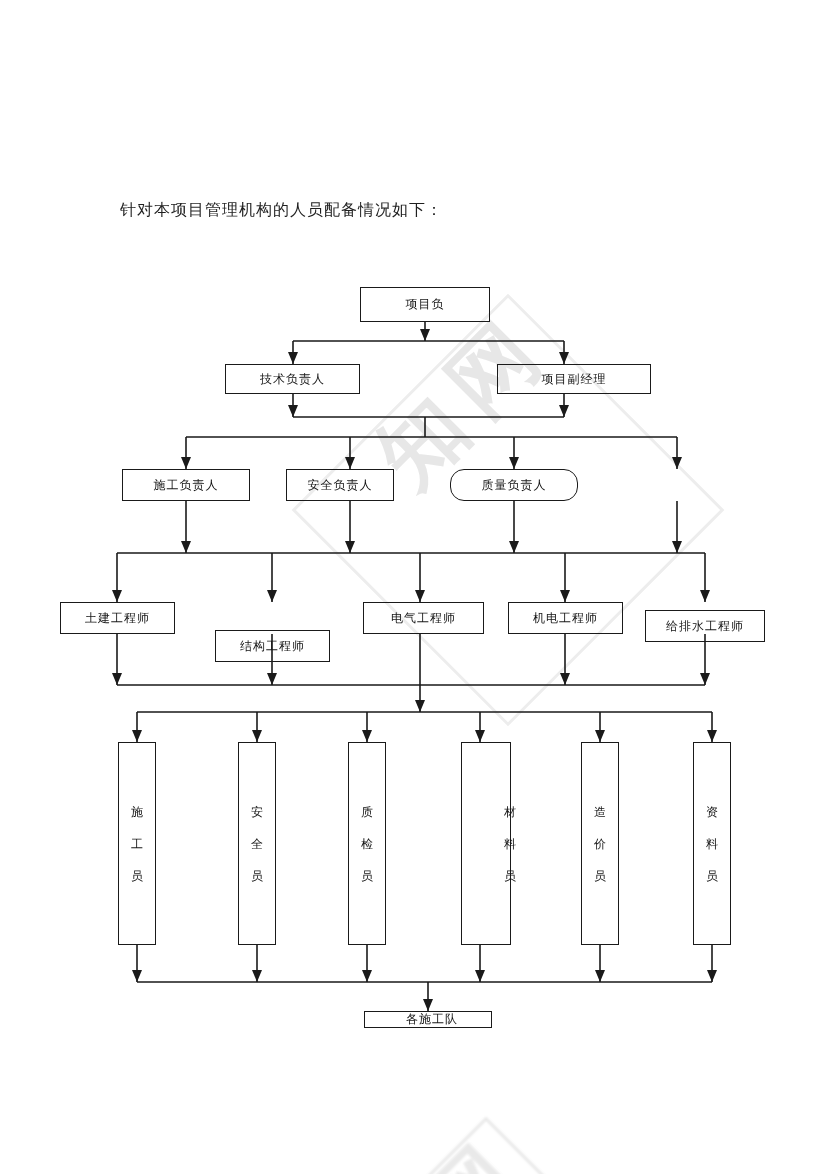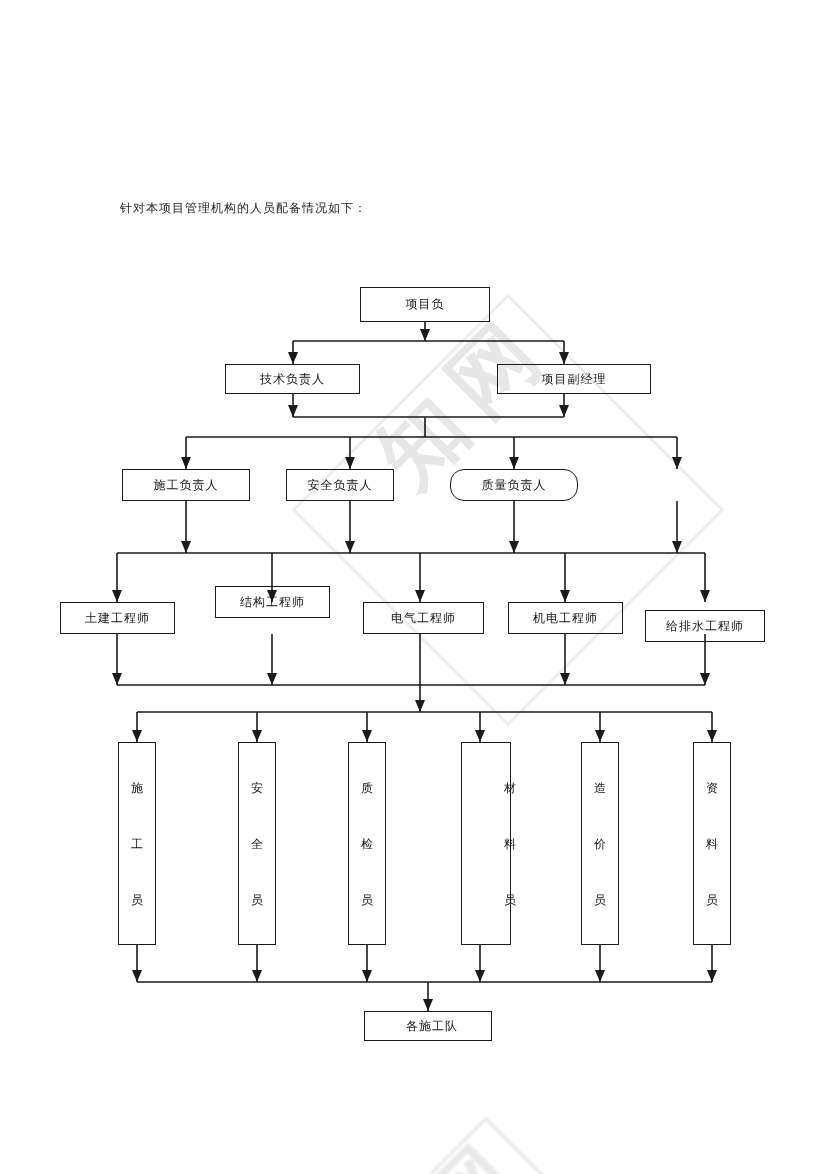--- a/index.html
+++ b/index.html
@@ -7,21 +7,21 @@
     position:relative;
     width:830px;height:1174px;
     background:#ffffff;
     overflow:hidden;
     font-family:"Liberation Sans","DejaVu Sans",sans-serif;
     color:#1a1a1a;
   }
   .doc-title{
     position:absolute;
     left:120px;top:200px;
-    font-size:12px;
+    font-size:16px;
     letter-spacing:1px;
     color:#1f1f1f;
     white-space:nowrap;
   }
   
   .stamp{
     position:absolute;
     border:3px solid #ededed;
     transform:rotate(-45deg);
     z-index:0;
@@ -53,21 +53,21 @@
     white-space:nowrap;
   }
   .vbox{
     width:38px;height:203px;
     top:742px;
     letter-spacing:0;
   }
   .vbox .vtext{
     display:block;
     width:1.05em;
-    line-height:56px;
+    line-height:32px;
     text-align:center;
     white-space:normal;
     word-break:break-all;
   }
   .connectors{
     position:absolute;left:0;top:0;
     z-index:1;
   }
 </style>
 </head>
@@ -146,21 +146,21 @@
   <div class="obox" style="left:360px;top:287px;width:130px;height:35px;">项目负</div>
 
   <div class="obox" style="left:225px;top:364px;width:135px;height:30px;">技术负责人</div>
   <div class="obox" style="left:497px;top:364px;width:154px;height:30px;font-family:Liberation Mono, monospace;">项目副经理</div>
 
   <div class="obox" style="left:122px;top:469px;width:128px;height:32px;">施工负责人</div>
   <div class="obox" style="left:286px;top:469px;width:108px;height:32px;">安全负责人</div>
   <div class="obox" style="left:450px;top:469px;width:128px;height:32px;border-radius:14px;">质量负责人</div>
 
   <div class="obox" style="left:60px;top:602px;width:115px;height:32px;">土建工程师</div>
-  <div class="obox" style="left:215px;top:586px;width:115px;height:32px;">结构工程师</div>
+  <div class="obox" style="left:215px;top:630px;width:115px;height:32px;">结构工程师</div>
   <div class="obox" style="left:363px;top:602px;width:121px;height:32px;">电气工程师</div>
   <div class="obox" style="left:508px;top:602px;width:115px;height:32px;">机电工程师</div>
   <div class="obox" style="left:645px;top:610px;width:120px;height:32px;">给排水工程师</div>
 
   <div class="obox vbox" style="left:118px;">
     <span class="vtext">施工员</span>
   </div>
   <div class="obox vbox" style="left:238px;">
     <span class="vtext">安全员</span>
   </div>
@@ -170,15 +170,15 @@
   <div class="obox vbox" style="left:461px;padding-left:48px;">
     <span class="vtext">材料员</span>
   </div>
   <div class="obox vbox" style="left:581px;">
     <span class="vtext">造价员</span>
   </div>
   <div class="obox vbox" style="left:693px;">
     <span class="vtext">资料员</span>
   </div>
 
-  <div class="obox" style="left:364px;top:1011px;width:128px;height:30px;padding-left:8px;">各施工队</div>
+  <div class="obox" style="left:364px;top:1011px;width:128px;height:17px;padding-left:8px;">各施工队</div>
 
 </div>
 
 </body></html>

